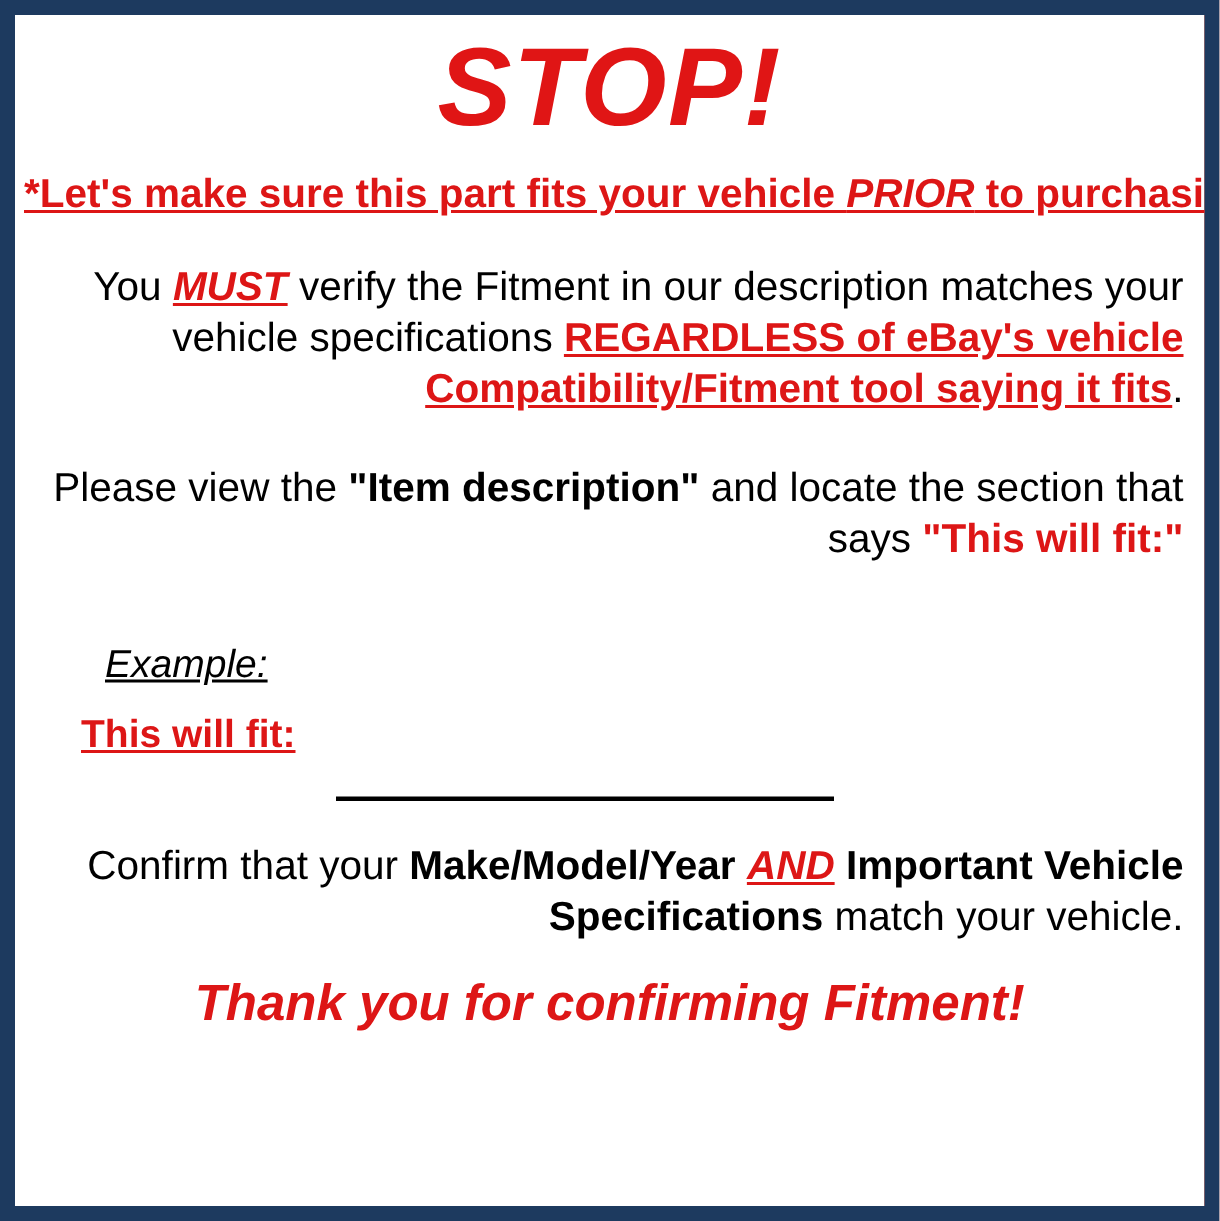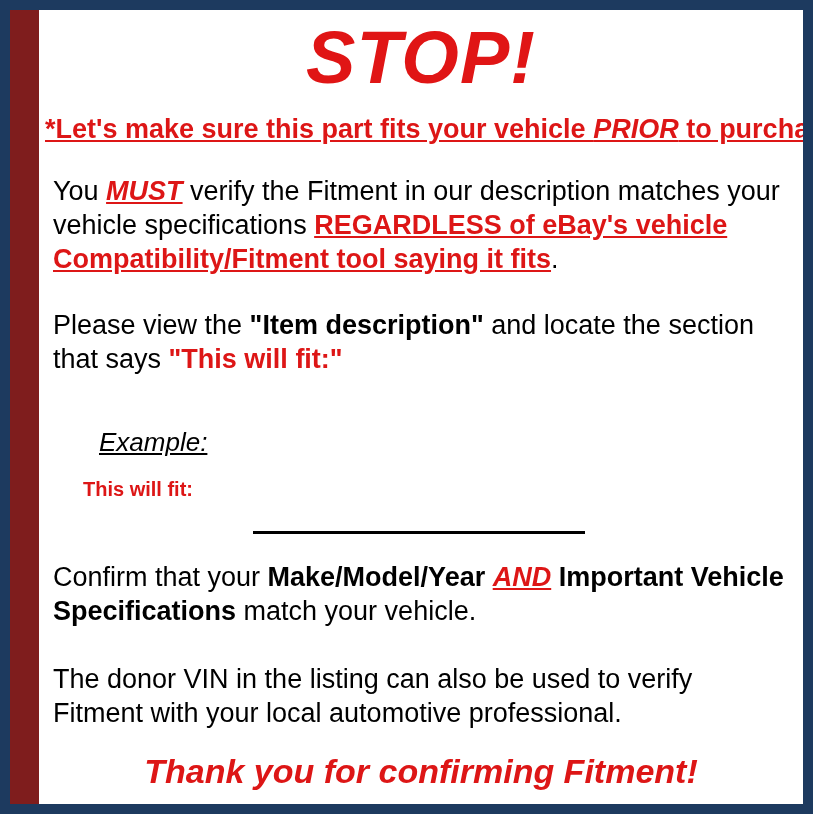--- a/index.html
+++ b/index.html
@@ -9,21 +9,20 @@
   }
   #page {
     position: relative;
     width: 813px;
     height: 814px;
     box-sizing: border-box;
     background: #7f1d1d;
     border: 10px solid #1d3a5f;
     font-family: "Liberation Sans", sans-serif;
     overflow: hidden;
-    padding-left: 29px;
   }
   .inner {
     position: relative;
     width: 100%;
     height: 100%;
     background: #ffffff;
   }
 
   
   .red   { color: #dd1616; }
@@ -53,21 +52,21 @@
     font-weight: bold;
     font-size: 27px;
     line-height: 30px;
     white-space: nowrap;
   }
   .subtitle .seg { text-decoration: underline; }
 
   
   .para {
     margin: 0;
-    text-align: left;
+    text-align: right;
     color: #000000;
     font-size: 27px;
     line-height: 34px;
     padding: 0 14px;
   }
   .p1 { padding-top: 30px; }
   .p2 { padding-top: 32px; }
 
   
   .uline-red {
@@ -87,22 +86,23 @@
     font-style: italic;
     font-size: 26px;
     line-height: 29px;
     text-decoration: underline;
     display: inline-block;
   }
   .willfit {
     margin: 0;
     color: #dd1616;
     font-weight: bold;
-    font-size: 20px;
+    font-size: 26px;
     line-height: 32px;
+    text-decoration: underline;
   }
   .fitline {
     margin: 0;
     padding-top: 22px;
     padding-left: 2px;
     color: #dd1616;
     font-weight: bold;
     font-size: 22.5px;
     line-height: 28px;
     letter-spacing: 0px;
@@ -162,18 +162,17 @@
     </div>
 
     <div class="divider-wrap">
       <div class="divider"></div>
     </div>
 
     <p class="para p3">
       <span>Confirm that your </span><span class="b">Make/Model/Year</span><span> </span><span class="red b i u">AND</span><span> </span><span class="b">Important Vehicle Specifications</span><span> match your vehicle.</span>
     </p>
 
-    <p class="para p4">The donor VIN in the listing can also be used to verify Fitment with your local automotive professional.</p>
 
     <p class="thanks">Thank you for confirming Fitment!</p>
 
   </div>
 </div>
 
 </body></html>

